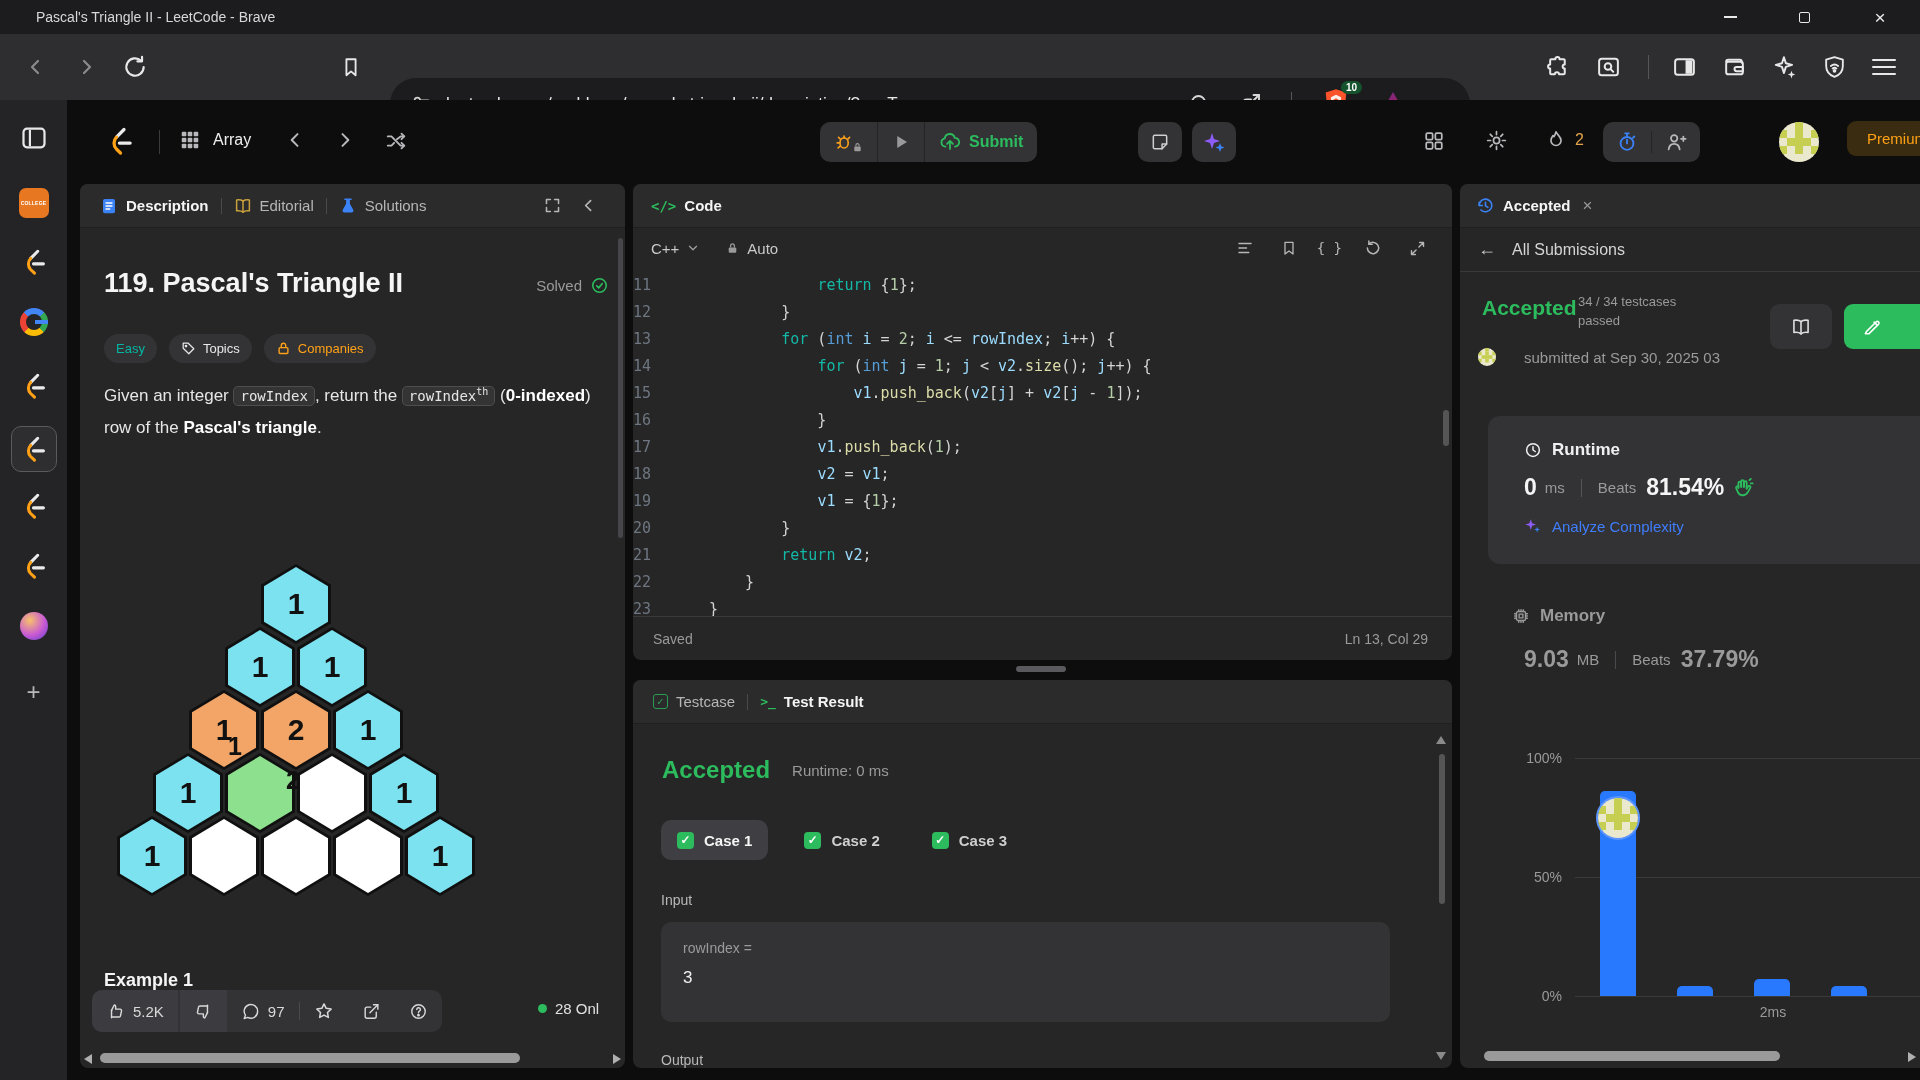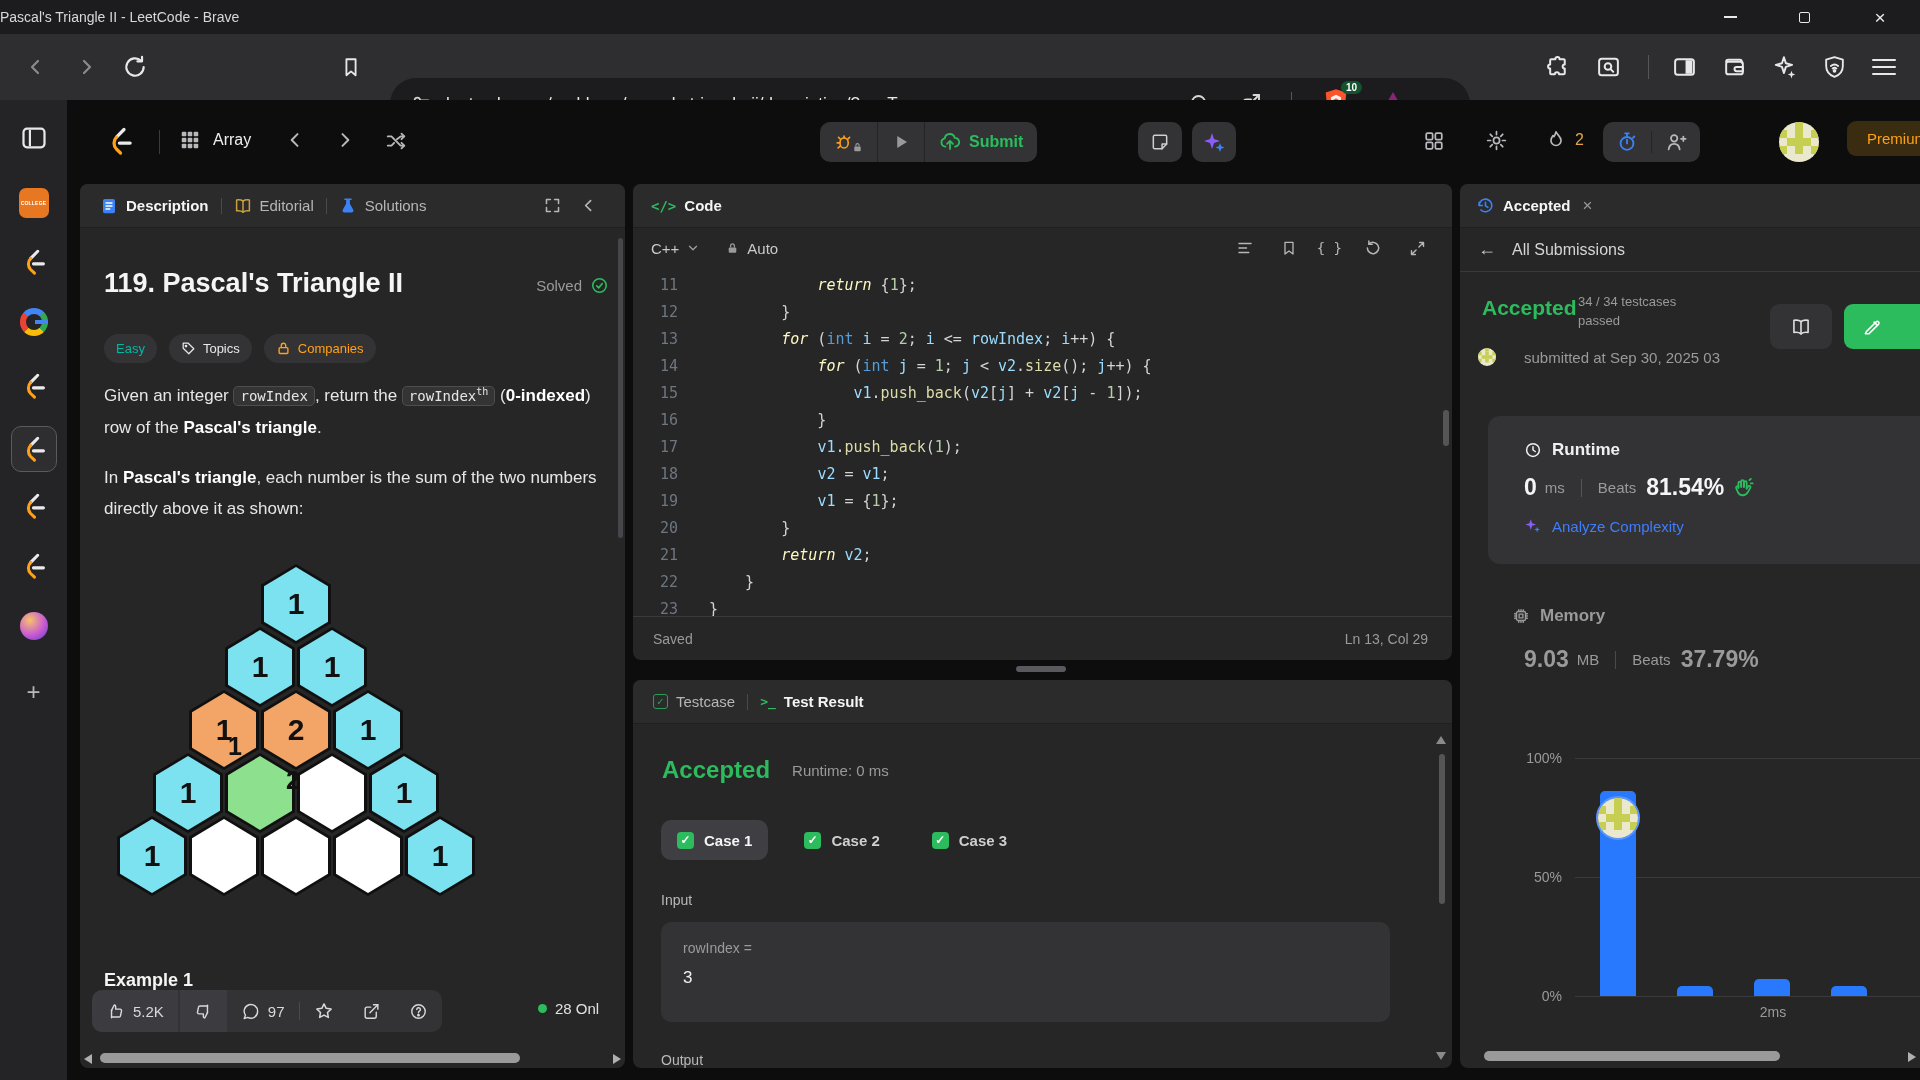--- a/index.html
+++ b/index.html
@@ -6,21 +6,21 @@
   *{box-sizing:border-box;}
   body{font-family:"Liberation Sans",sans-serif;-webkit-font-smoothing:antialiased;}
   .stage{position:relative;width:1920px;height:1080px;overflow:hidden;background:#0d0d0d;color:#e8e8e8;}
   .abs{position:absolute;}
   .row{display:flex;align-items:center;}
   svg{display:block;}
   .svgi{stroke:#cfcfcf;fill:none;stroke-width:1.7;stroke-linecap:round;stroke-linejoin:round;}
 
   
   .title-bar{position:absolute;left:0;top:0;width:1920px;height:34px;background:#1c1c1e;display:flex;align-items:center;}
-  .title-text{font-size:14px;color:#d8d8d8;}
+  .title-text{margin-left:36px;font-size:14px;color:#d8d8d8;}
   .win-btn{position:absolute;top:0;width:46px;height:34px;display:flex;align-items:center;justify-content:center;color:#e8e8e8;}
   .toolbar{position:absolute;left:0;top:34px;width:1920px;height:66px;background:#2e2e31;}
   .tb-ic{position:absolute;top:50%;transform:translateY(-50%);}
   .url-pill{position:absolute;left:390px;top:44px;width:1080px;height:52px;background:#1c1c1e;border-radius:26px;display:flex;align-items:center;}
   .url-text{margin-left:14px;font-size:17px;color:#e9e9e9;white-space:nowrap;}
   .badge{position:absolute;top:-7px;right:-10px;background:#14532d;color:#fff;border-radius:9px;font-size:10px;padding:1px 5px;font-weight:bold;}
   .vsep{width:1px;height:24px;background:#55555a;}
 
   
   .side{position:absolute;left:0;top:100px;width:67px;height:980px;background:#242427;}
@@ -56,23 +56,23 @@
   .hex-cyan .hex-in{background:#7de2f0;} .hex-orange .hex-in{background:#f2a566;}
   .hex-green .hex-in{background:#8de08d;} .hex-white .hex-in{background:#ffffff;}
   .hex-ov{position:absolute;font-weight:bold;font-size:25px;color:#111;}
   .stats-pill{position:absolute;height:42px;background:#333336;border-radius:10px;display:flex;align-items:center;overflow:hidden;}
   .stat-seg{height:100%;display:flex;align-items:center;padding:0 14px;background:#3c3c40;}
   .stat-txt{font-size:15px;color:#d9d9d9;margin-left:8px;}
 
   
   .code-tools{position:absolute;left:0;top:44px;right:0;height:40px;display:flex;align-items:center;font-size:15px;color:#c9c9c9;}
   .code-line{display:flex;height:27px;line-height:27px;font-family:"DejaVu Sans Mono",monospace;font-size:15px;}
-  .ln{width:72px;text-align:center;color:#6e7681;flex:none;}
+  .ln{width:72px;text-align:left;color:#6e7681;flex:none;}
   .lc{white-space:pre;margin-left:4px;}
-  .tk-k{color:#fef9c3;font-style:italic;} .tk-t{color:#569cd6;} .tk-v{color:#9cdcfe;}
+  .tk-k{color:#14b8a6;} .tk-t{color:#569cd6;} .tk-v{color:#9cdcfe;}
   .tk-n{color:#b5cea8;} .tk-f{color:#dcdcaa;} .tk-p{color:#d4d4d4;}
   .status-bar{position:absolute;left:0;bottom:0;right:0;height:44px;border-top:1px solid #3a3a3a;display:flex;align-items:center;font-size:14px;color:#9a9a9a;}
 
   
   .case-chip{display:inline-flex;align-items:center;height:40px;border-radius:10px;padding:0 16px;margin-right:20px;font-size:15px;font-weight:bold;color:#cfcfcf;}
   .case-chip.active{background:#3f3f43;color:#f5f5f5;}
   .cb{width:17px;height:17px;background:#2cbb5d;border-radius:4px;color:#fff;font-size:12px;display:inline-flex;align-items:center;justify-content:center;margin-right:10px;}
   .io-box{position:absolute;background:#333336;border-radius:10px;padding:18px 22px;}
 
   
@@ -482,23 +482,20 @@
             <rect x="5" y="10.5" width="14" height="9.5" rx="1.5"></rect>
             <path d="M8.5 10.5V7a3.5 3.5 0 0 1 7 0v3.5"></path>
           </svg>
         <span>Companies</span>
       </span>
     </div>
 
     <div class="abs para" style="left:24px;top:192px;width:500px">
       <span>Given an integer </span><span class="chip">rowIndex</span><span>, return the </span><span class="chip"><span>rowIndex</span><sup style="font-size:10px">th</sup></span><span> (</span><b style="color:#fff">0-indexed</b><span>) row of the </span><b style="color:#fff">Pascal's triangle</b><span>.</span>
     </div>
-    <div class="abs para" style="left:24px;top:278px;width:500px">
-      <span>In </span><b style="color:#fff">Pascal's triangle</b><span>, each number is the sum of the two numbers directly above it as shown:</span>
-    </div>
 
     <div class="abs" id="triangle" style="left:0;top:380px;width:545px;height:400px">
         <div class="hex hex-cyan" style="left: 181px; top: 0px;">
           <div class="hex-in">1</div>
         </div>
         <div class="hex hex-cyan" style="left: 145px; top: 63px;">
           <div class="hex-in">1</div>
         </div>
         <div class="hex hex-cyan" style="left: 217px; top: 63px;">
           <div class="hex-in">1</div>

